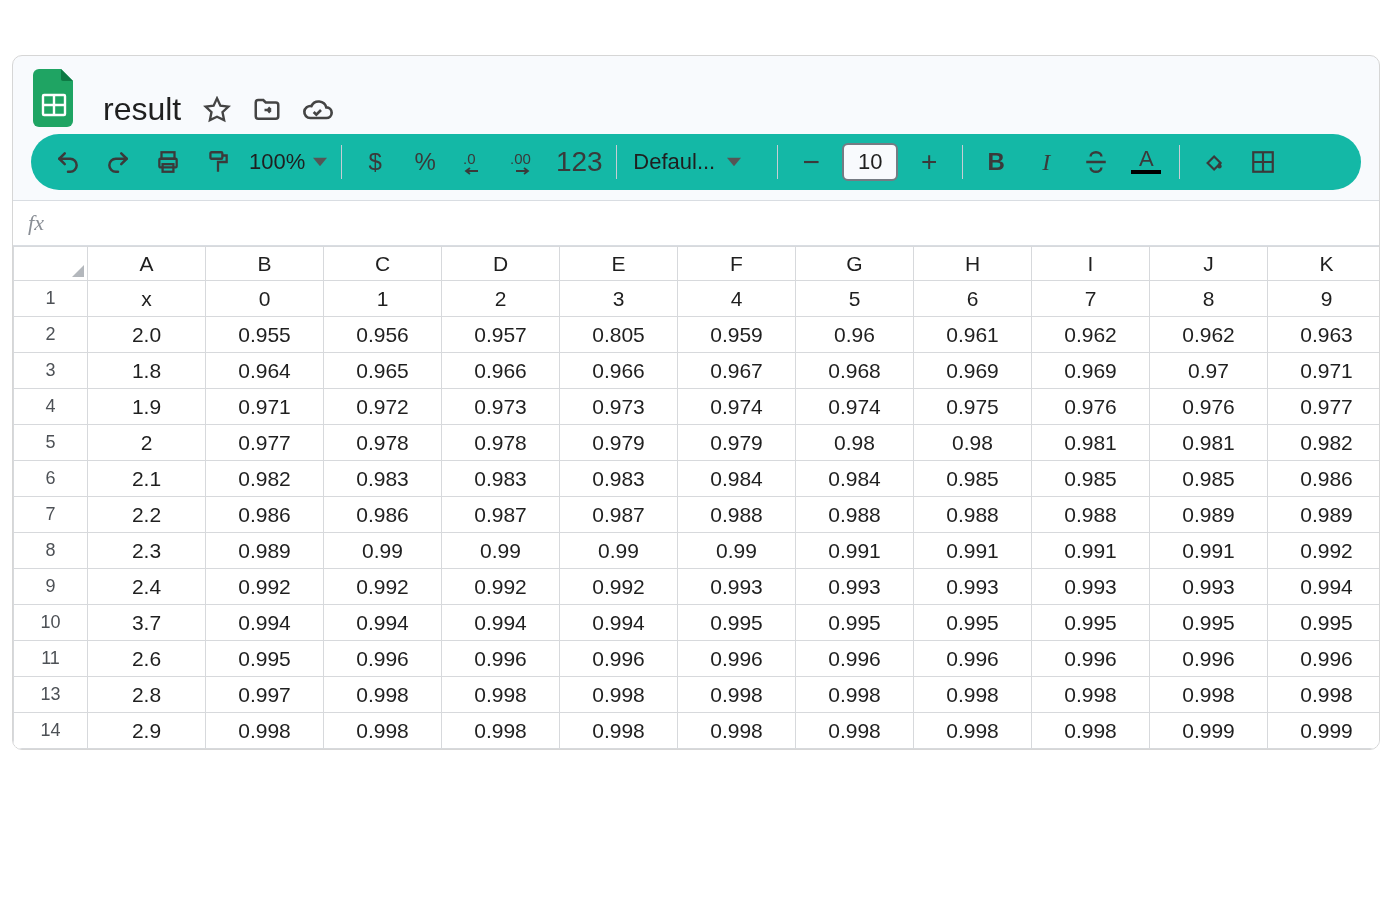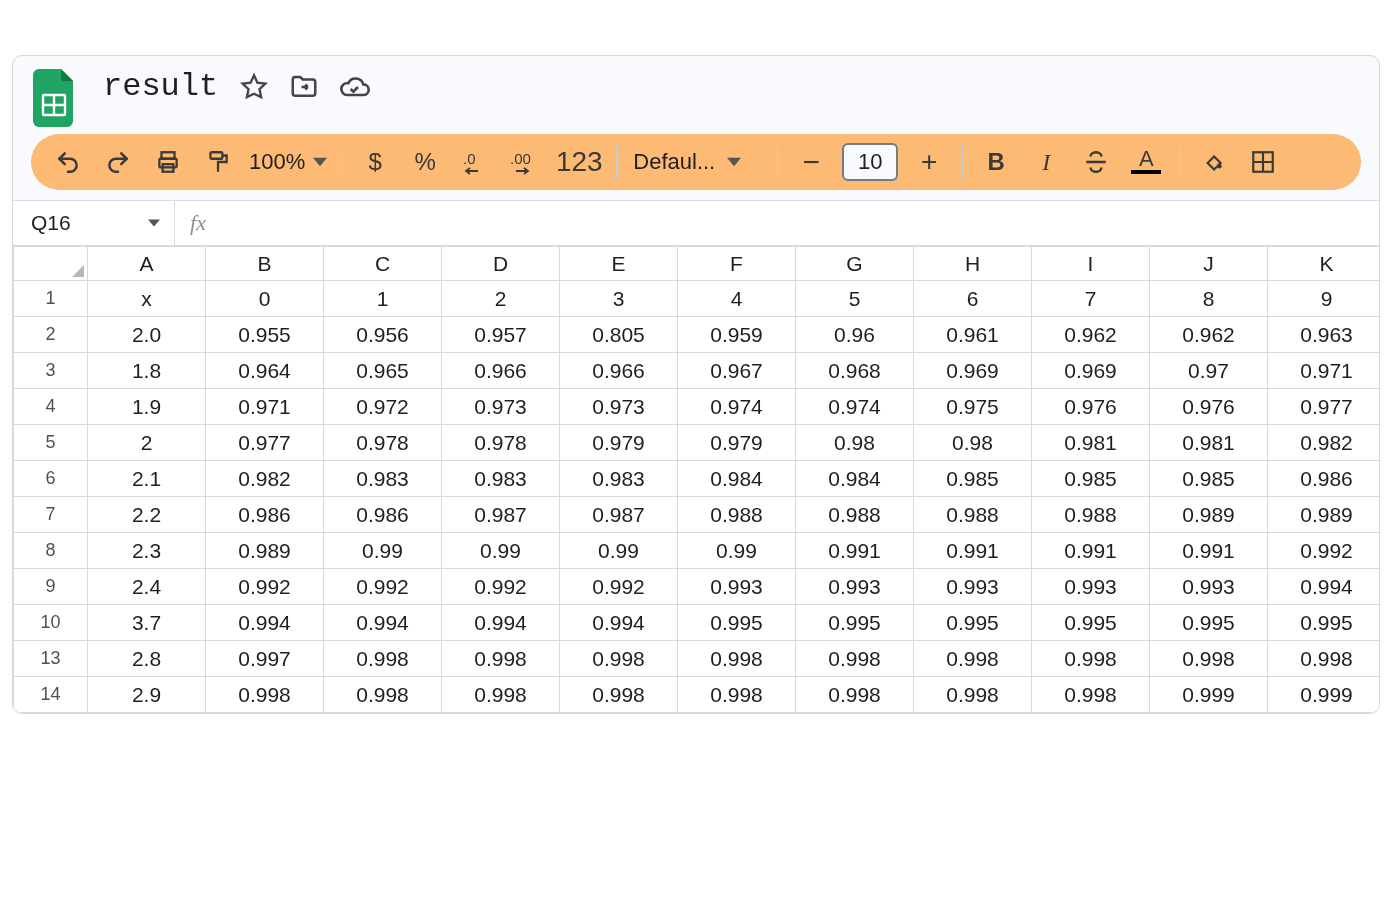--- a/index.html
+++ b/index.html
@@ -16,24 +16,23 @@
   
   .panel {
     border: 1px solid #d6d6d6;
     border-radius: 10px;
     overflow: hidden;
     background: #f8fafd;
   }
   
   .titlebar {
     display: flex;
-    align-items: flex-start;
+    align-items: flex-end;
     padding: 12px 18px 0 18px;
     gap: 22px;
-    font-family: Liberation Mono, monospace;
   }
   .logo {
     width: 48px; height: 60px;
     display: flex; align-items: center; justify-content: center;
   }
   .title-stack { display: flex; flex-direction: column; gap: 4px; }
   .title-row { display: flex; align-items: center; gap: 18px; }
   .doc-title {
     font-size: 32px;
     color: #1f1f1f;
@@ -51,21 +50,21 @@
     padding: 4px 2px 10px 2px;
   }
   .menu-item {
     font-size: 23px;
     color: #1f1f1f;
     cursor: pointer;
   }
   
   .toolbar {
     margin: 6px 18px 10px 18px;
-    background: #fdba74;
+    background: #14b8a6;
     border-radius: 40px;
     height: 56px;
     display: flex;
     align-items: center;
     padding: 0 14px;
     gap: 4px;
   }
   .tbtn {
     width: 46px; height: 46px;
     display: inline-flex; align-items: center; justify-content: center;
@@ -325,28 +324,20 @@
       <span class="tbtn">
         <svg width="26" height="26" viewBox="0 0 24 24" fill="none" stroke="#3a3a3a" stroke-width="2">
             <rect x="3" y="3" width="18" height="18"></rect>
             <line x1="3" y1="12" x2="21" y2="12"></line>
             <line x1="12" y1="3" x2="12" y2="21"></line>
           </svg>
       </span>
     </div>
 
     <div class="fxrow">
-      <div class="namebox">
-        <span>Q16</span>
-        <span class="dd-caret">
-          <svg width="12" height="12" viewBox="0 0 10 6">
-              <path d="M0 0 L5 6 L10 0 z" fill="#555"></path>
-            </svg>
-        </span>
-      </div>
       <div class="fx-icon">fx</div>
       <div class="fx-input"></div>
     </div>
 
     <div class="sheet">
       <table class="grid">
         <colgroup>
           <col class="rowhdr">
           <col class="c">
             <col class="c">
@@ -511,20 +502,34 @@
               <td>0.994</td>
               <td>0.994</td>
               <td>0.995</td>
               <td>0.995</td>
               <td>0.995</td>
               <td>0.995</td>
               <td>0.995</td>
               <td>0.995</td>
             </tr>
             <tr>
+              <th>11</th>
+              <td>2.6</td>
+              <td>0.995</td>
+              <td>0.996</td>
+              <td>0.996</td>
+              <td>0.996</td>
+              <td>0.996</td>
+              <td>0.996</td>
+              <td>0.996</td>
+              <td>0.996</td>
+              <td>0.996</td>
+              <td>0.996</td>
+            </tr>
+            <tr>
               <th>13</th>
               <td>2.8</td>
               <td>0.997</td>
               <td>0.998</td>
               <td>0.998</td>
               <td>0.998</td>
               <td>0.998</td>
               <td>0.998</td>
               <td>0.998</td>
               <td>0.998</td>

